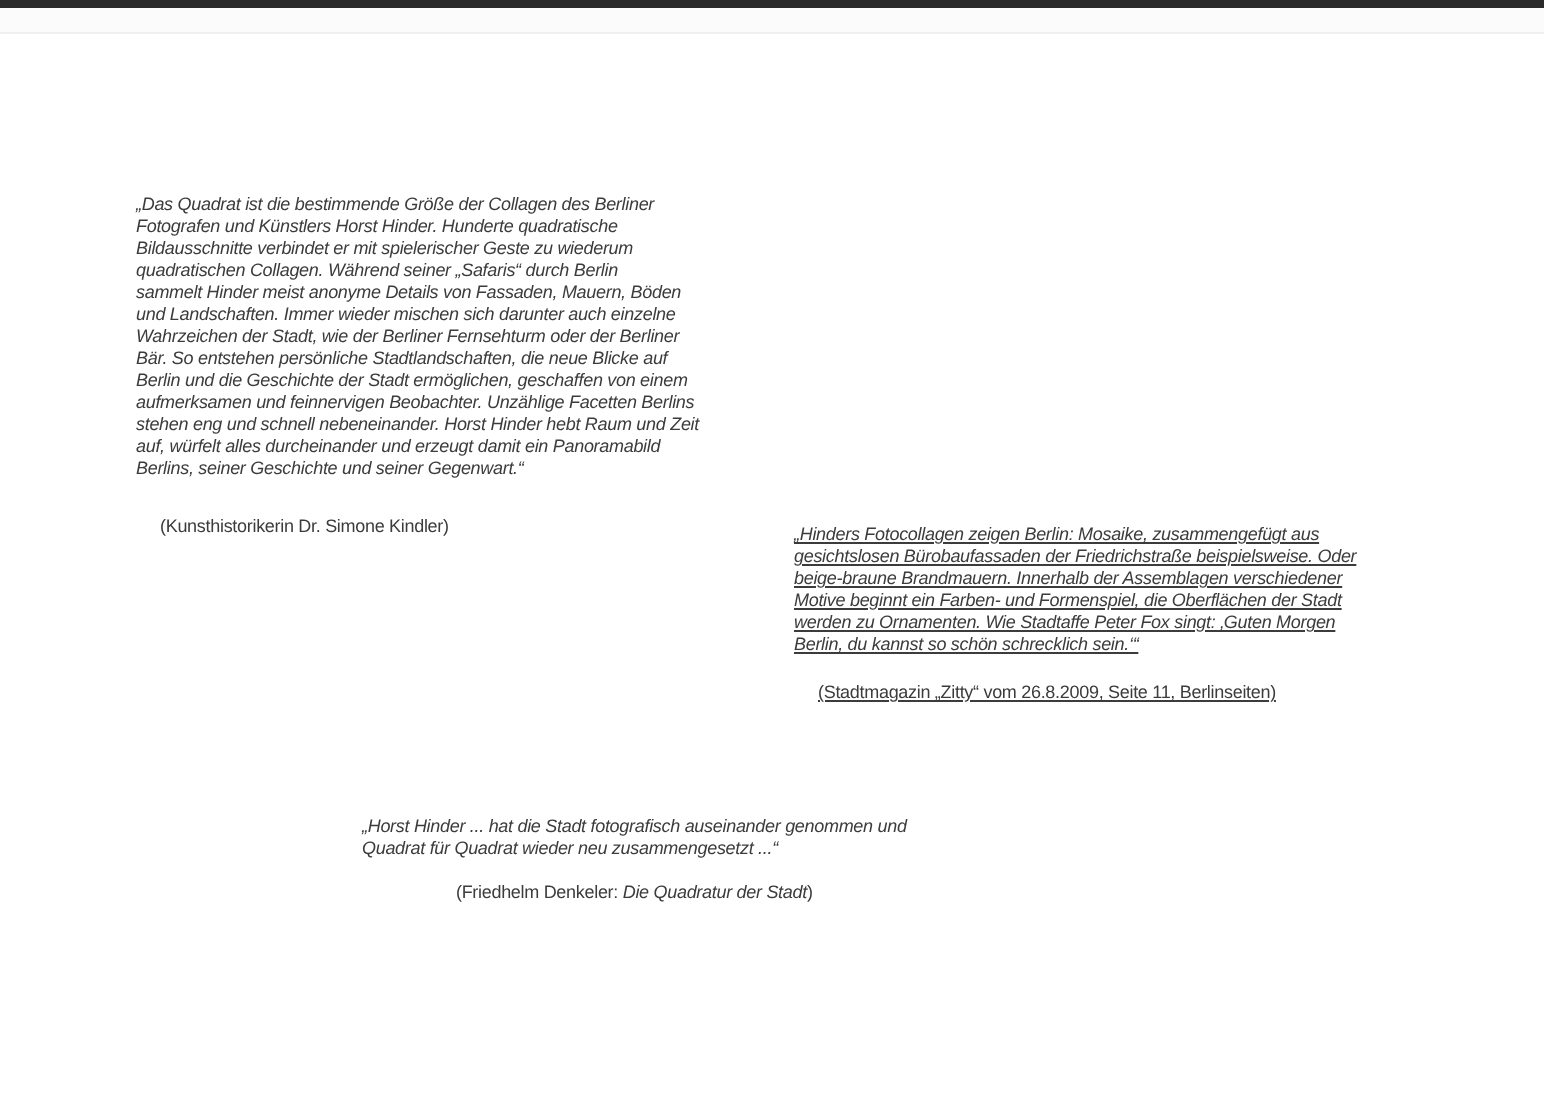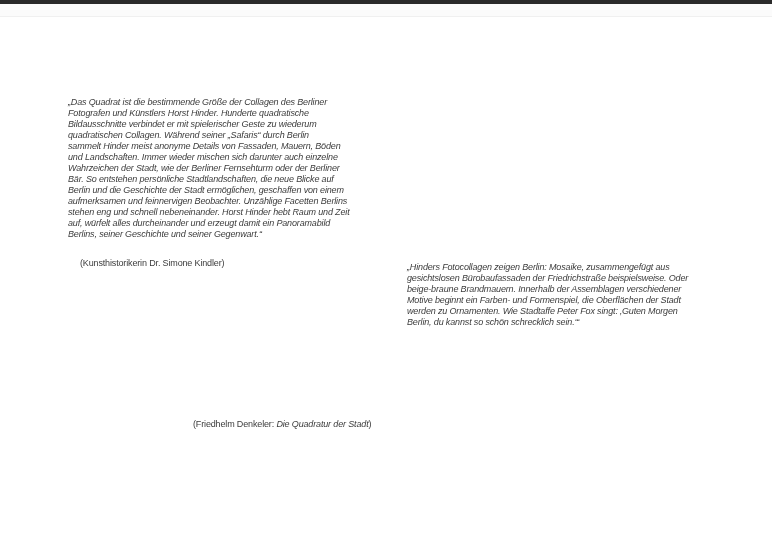--- a/index.html
+++ b/index.html
@@ -44,21 +44,21 @@
   .attribution {
     margin: 12px;
     font-size: 9px;
     line-height: 11px;
     font-style: normal;
     letter-spacing: -0.15px;
     white-space: pre;
   }
   .qb-kindler   { left: 68px;  top: 97px;  }
   .qb-kindler .attribution { margin-top: 18px; }
-  .qb-zitty     { left: 407px; top: 262px; }
+  .qb-zitty     { left: 397px; top: 262px; text-decoration: underline; }
   .qb-zitty .attribution   { margin-top: 13px; }
   .qb-denkeler  { left: 181px; top: 408px; }
   .qb-denkeler .attribution{ margin-top: 11px; text-align: center; }
   .italic-title { font-style: italic; }
 </style>
 </head>
 <body>
 
 <div class="viewport">
 
@@ -82,19 +82,22 @@
     <p class="attribution">(Kunsthistorikerin Dr. Simone Kindler)</p>
   </section>
 
   <section class="quote-block qb-zitty">
     <p class="quote-text">„Hinders Fotocollagen zeigen Berlin: Mosaike, zusammengefügt aus
 gesichtslosen Bürobaufassaden der Friedrichstraße beispielsweise. Oder
 beige-braune Brandmauern. Innerhalb der Assemblagen verschiedener
 Motive beginnt ein Farben- und Formenspiel, die Oberflächen der Stadt
 werden zu Ornamenten. Wie Stadtaffe Peter Fox singt: ‚Guten Morgen
 Berlin, du kannst so schön schrecklich sein.‘“</p>
+    <p class="attribution">(Stadtmagazin „Zitty“ vom 26.8.2009, Seite 11, Berlinseiten)</p>
   </section>
 
   <section class="quote-block qb-denkeler">
+    <p class="quote-text">„Horst Hinder ... hat die Stadt fotografisch auseinander genommen und
+Quadrat für Quadrat wieder neu zusammengesetzt ...“</p>
     <p class="attribution"><span>(Friedhelm Denkeler: </span><span class="italic-title">Die Quadratur der Stadt</span><span>)</span></p>
   </section>
 
 </div>
 
 </body></html>

